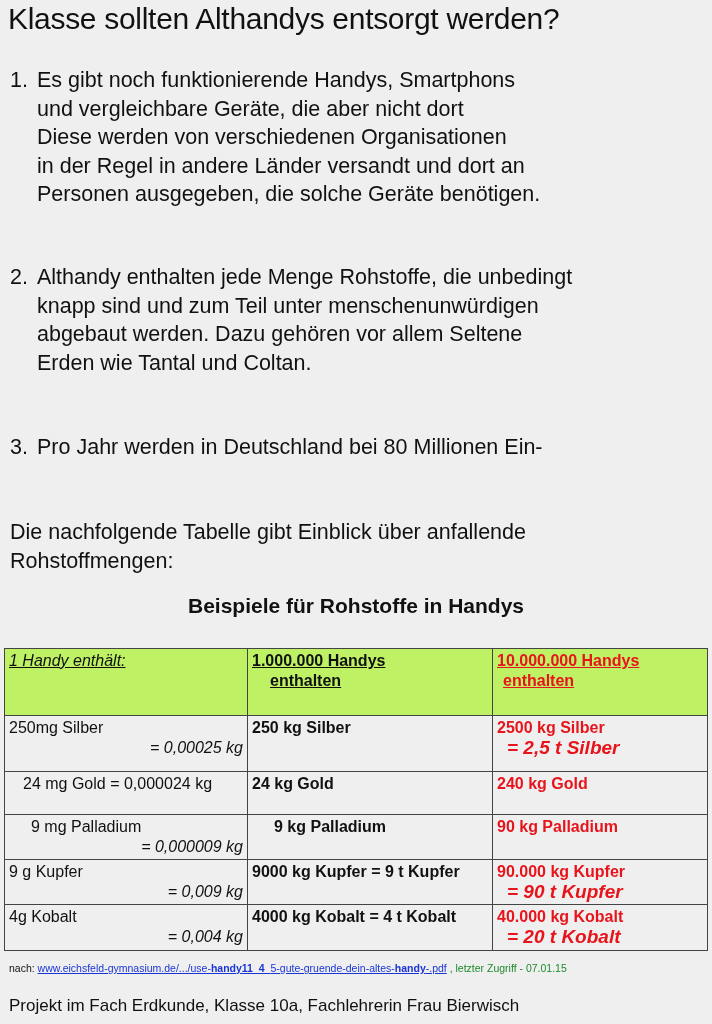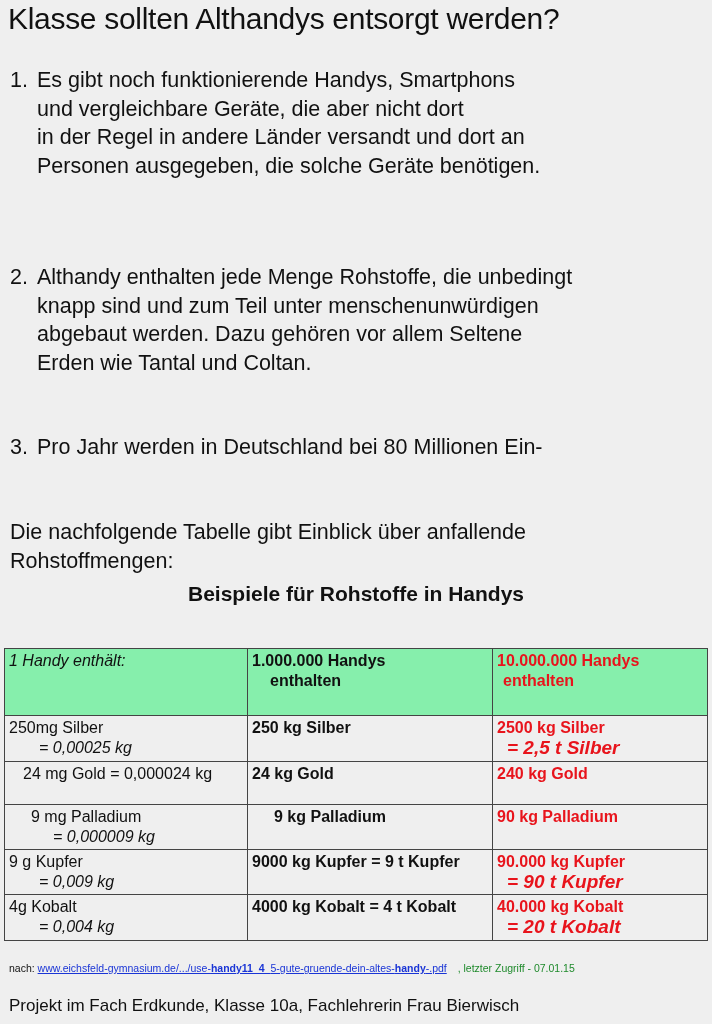--- a/index.html
+++ b/index.html
@@ -6,48 +6,49 @@
   body {
     width:712px; height:1024px; background:#efefef; color:#111;
     font-family: "Liberation Sans", sans-serif; position:relative; overflow:hidden;
   }
   .title { position:absolute; left:8px; top:2px; font-size:30px; letter-spacing:-0.3px; white-space:nowrap; }
   .para { position:absolute; left:10px; font-size:21.5px; line-height:28.5px; white-space:nowrap; }
   .para .num { position:absolute; left:0; top:0; }
   .para .lines { margin-left:27px; }
   .para.plain .lines { margin-left:0; }
   .line { display:block; }
-  .table-title { position:absolute; left:0; width:712px; top:582px; text-align:center; font-size:21px; font-weight:bold; }
+  .table-title { position:absolute; left:0; width:712px; top:594px; text-align:center; font-size:21px; font-weight:bold; }
   table.rt {
     position:absolute; left:4px; top:648px; width:704px; border-collapse:collapse; font-size:16px;
   }
   table.rt td { border:1.3px solid #444; vertical-align:top; padding:2px 4px; line-height:20px; }
-  table.rt tr.head td { background:#86efac; height:62px; }
+  table.rt tr.head td { background:#bef264; height:62px;text-decoration:underline; }
   .c1 { width:234px; } .c2 { width:236px; }
   .red { color:#e8141c; }
   .bold { font-weight:bold; }
   .it { font-style:italic; }
   .big { font-size:19px; font-weight:bold; font-style:italic; }
-  .ind1 { padding-left:30px; display:block; }
+  .ind1 { padding-left:30px; display:block;text-align:right; }
   .ind2 { padding-left:18px; display:block; }
   .source { position:absolute; left:9px; top:962px; font-size:10.5px; white-space:nowrap; }
   .source a { color:#1a35d6; text-decoration:underline; }
-  .source .green { color:#1f8a2c;margin-left:8px; }
+  .source .green { color:#1f8a2c; }
   .footer { position:absolute; left:9px; top:996px; font-size:17px; white-space:nowrap; }
 </style>
 </head>
 <body>
 
 <div class="title">Klasse sollten Althandys entsorgt werden?</div>
 
 <div class="para" style="top:66px">
   <span class="num">1.</span>
   <div class="lines">
     <span class="line">Es gibt noch funktionierende Handys, Smartphons</span>
     <span class="line">und vergleichbare Geräte, die aber nicht dort</span>
+    <span class="line">Diese werden von verschiedenen Organisationen</span>
     <span class="line">in der Regel in andere Länder versandt und dort an</span>
     <span class="line">Personen ausgegeben, die solche Geräte benötigen.</span>
   </div>
 </div>
 
 <div class="para" style="top:263px">
   <span class="num">2.</span>
   <div class="lines">
     <span class="line">Althandy enthalten jede Menge Rohstoffe, die unbedingt</span>
     <span class="line">knapp sind und zum Teil unter menschenunwürdigen</span>
@@ -78,21 +79,21 @@
     <td class="c1 it">1 Handy enthält:</td>
     <td class="c2 bold">
       <span style="display:block">1.000.000 Handys</span>
       <span class="ind2">enthalten</span>
     </td>
     <td class="bold red">
       <span style="display:block">10.000.000 Handys</span>
       <span style="display:block;padding-left:6px">enthalten</span>
     </td>
   </tr>
-  <tr style="height:46px">
+  <tr style="height:56px">
     <td>
           <span style="display:block">250mg Silber</span>
           <span class="ind1 it">= 0,00025 kg</span>
         </td>
     <td class="bold">250 kg Silber</td>
     <td class="red">
           <span class="bold" style="display:block">2500 kg Silber</span>
           <span class="big" style="display:block;padding-left:10px">=  2,5 t Silber</span>
         </td>
   </tr>

